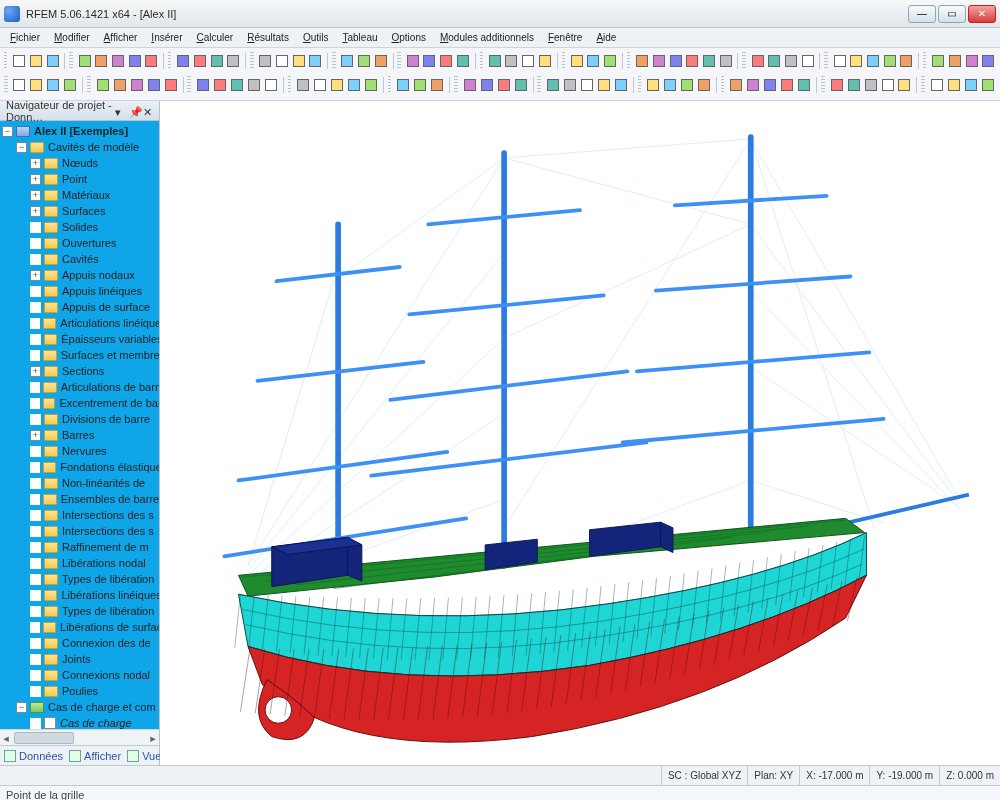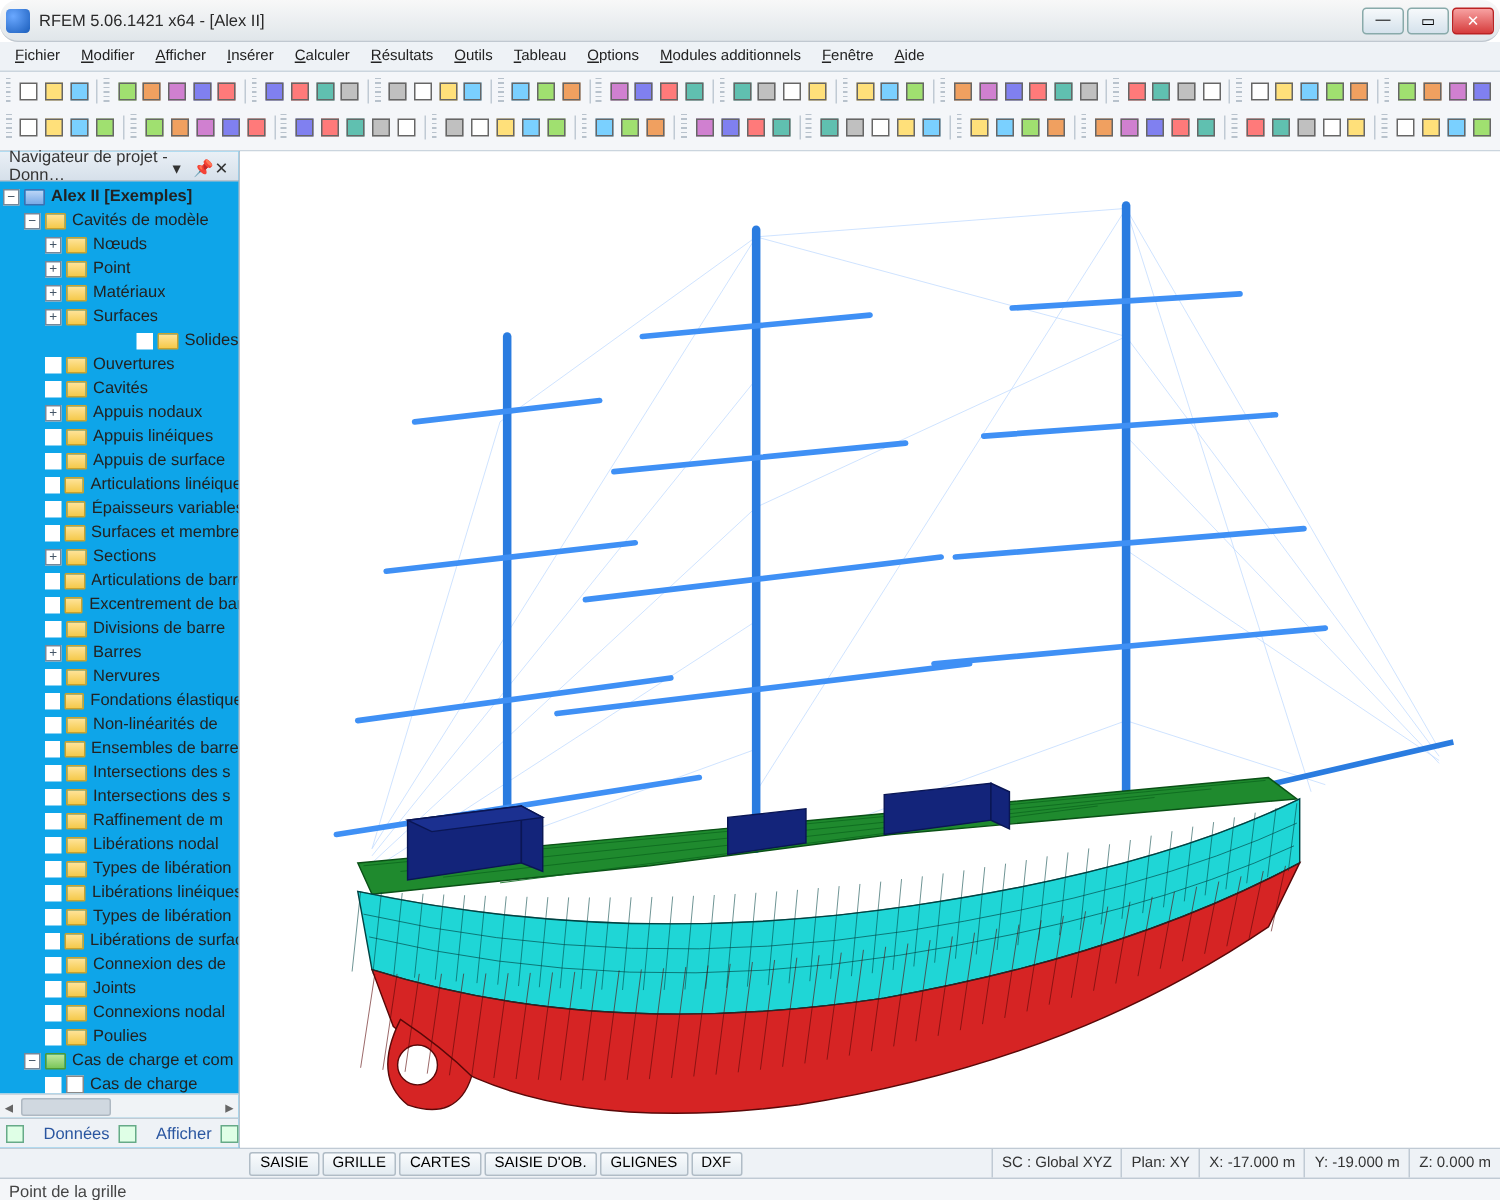--- a/index.html
+++ b/index.html
@@ -1,19 +1,19 @@
 <!DOCTYPE html>
 <html><head>
 <meta charset="utf-8">
 <style>
 * { box-sizing: border-box; margin: 0; padding: 0; }
 body { font-family: 'Segoe UI', Tahoma, sans-serif; font-size: 11px; width: 1000px; height: 800px; overflow: hidden; background: #fff; user-select: none; }
 
 
-.titlebar { height: 28px; background: linear-gradient(#f8f8f8,#e0e6ea); border-bottom: 1px solid #c0c8d0; display: flex; align-items: center; padding: 0 4px; border-radius: 12px; }
+.titlebar { height: 28px; background: linear-gradient(#f8f8f8,#e0e6ea); border-bottom: 1px solid #c0c8d0; display: flex; align-items: center; padding: 0 4px; }
 .titlebar .app-icon { width: 16px; height: 16px; margin-right: 6px; border-radius: 3px; background: radial-gradient(circle at 30% 30%, #6aa8ff, #1a5dbb); }
 .titlebar .title { flex: 1; color: #2a2a2a; }
 .win-btns { display: flex; gap: 2px; }
 .win-btn { width: 28px; height: 18px; border: 1px solid #8aa; border-radius: 3px; display: flex; align-items: center; justify-content: center; font-size: 10px; background: linear-gradient(#f6f9fb,#d5e2ec); }
 .win-btn.close { background: linear-gradient(#f7a1a1,#d63c3c); color: #fff; border-color: #b22; }
 
 
 .menubar { height: 20px; background: #eef2f6; border-bottom: 1px solid #cbd5de; display: flex; align-items: center; padding: 0 4px; font-size: 10px; color: #222; gap: 2px; }
 .menubar .menu-item { padding: 1px 6px; border-radius: 2px; }
 .menubar .mnemonic { text-decoration: underline; }
@@ -43,21 +43,21 @@
 .folder-icon.blue { background: linear-gradient(#bcd6f7,#7aaae6); border-color:#3f6faf; }
 .node-icon { width: 12px; height: 12px; margin-right: 4px; border: 1px solid #888; background:#fff; }
 .tree-label { overflow: hidden; text-overflow: clip; }
 .tree-row.bold .tree-label { font-weight: bold; }
 .hscroll { height: 16px; border-top: 1px solid #ccd6de; background: #f0f3f6; position: relative; }
 .hscroll .thumb { position: absolute; left: 14px; top: 2px; width: 60px; height: 12px; background: #d0d8e0; border: 1px solid #aeb8c2; border-radius: 2px; }
 .hscroll .arr { position:absolute; top:1px; width:12px; height:14px; display:flex; align-items:center; justify-content:center; color:#666; }
 .hscroll .arr.l{left:0}.hscroll .arr.r{right:0}
 
 .nav-tabs { height: 20px; border-top: 1px solid #c0cad4; display: flex; align-items: center; gap: 6px; padding: 0 4px; font-size: 11px; background:#eef2f6; color:#2a56a0; }
-.nav-tabs .nt { display: flex; align-items: center; gap: 13px; }
+.nav-tabs .nt { display: flex; align-items: center; gap: 3px; }
 .nt-icon { width: 12px; height: 12px; border: 1px solid #6a8; background:#dfffe6; }
 
 
 .viewport { flex: 1; background: #fff; position: relative; overflow: hidden; }
 
 
 .viewtabs { height: 20px; border-top: 1px solid #c0cad4; display: flex; align-items: center; font-size: 10px; background: #eef2f6; }
 .vt-spacer { flex: 1; }
 .vt-cell { padding: 0 6px; border-left: 1px solid #c0cad4; height: 100%; display: flex; align-items: center; color: #333; }
 .vt-btn { padding: 0 6px; border: 1px solid #b0bcc6; height: 16px; display: flex; align-items: center; margin: 0 1px; background: linear-gradient(#f9fbfd,#e3ebf1); border-radius: 2px; }
@@ -471,21 +471,21 @@
         <div class="tree-row" data-interactable="true" style="padding-left: 28px;">
           <div class="exp" data-interactable="true">+</div>
           <div class="folder-icon" data-interactable="false"></div>
           <div class="tree-label" data-interactable="false">Matériaux</div>
         </div>
         <div class="tree-row" data-interactable="true" style="padding-left: 28px;">
           <div class="exp" data-interactable="true">+</div>
           <div class="folder-icon" data-interactable="false"></div>
           <div class="tree-label" data-interactable="false">Surfaces</div>
         </div>
-        <div class="tree-row" data-interactable="true" style="padding-left: 28px; justify-content: flex-end;">
+        <div class="tree-row" data-interactable="true" style="padding-left: 28px;">
           <div class="exp none" data-interactable="false"></div>
           <div class="folder-icon" data-interactable="false"></div>
           <div class="tree-label" data-interactable="false">Solides</div>
         </div>
         <div class="tree-row" data-interactable="true" style="padding-left: 28px;">
           <div class="exp none" data-interactable="false"></div>
           <div class="folder-icon" data-interactable="false"></div>
           <div class="tree-label" data-interactable="false">Ouvertures</div>
         </div>
         <div class="tree-row" data-interactable="true" style="padding-left: 28px;">
@@ -626,21 +626,21 @@
         <div class="tree-row" data-interactable="true" style="padding-left: 28px;">
           <div class="exp none" data-interactable="false"></div>
           <div class="folder-icon" data-interactable="false"></div>
           <div class="tree-label" data-interactable="false">Poulies</div>
         </div>
         <div class="tree-row" data-interactable="true" style="padding-left: 14px;">
           <div class="exp" data-interactable="true">−</div>
           <div class="folder-icon green" data-interactable="false"></div>
           <div class="tree-label" data-interactable="false">Cas de charge et com</div>
         </div>
-        <div class="tree-row" data-interactable="true" style="padding-left: 28px;">
+        <div class="tree-row" data-interactable="true" style="padding-left: 28px; font-style: italic;">
           <div class="exp none" data-interactable="false"></div>
           <div class="node-icon" data-interactable="false"></div>
           <div class="tree-label" data-interactable="false">Cas de charge</div>
         </div>
       </div>
     <div class="hscroll" data-interactable="true">
       <span class="arr l" data-interactable="true">◂</span>
       <div class="thumb" data-interactable="true"></div>
       <span class="arr r" data-interactable="true">▸</span>
     </div>
@@ -829,28 +829,20 @@
           <line x1="680.780487804878" y1="509.4068286791768" x2="670.780487804878" y2="558.565004617105"></line>
           <line x1="696.390243902439" y1="505.72802035266886" x2="686.390243902439" y2="553.3064869419594"></line>
           <line x1="712" y1="502.03822366999566" x2="702" y2="548.0863517459806"></line>
         </g>
     </svg>
   </div>
 </div>
 
 <div class="viewtabs" data-interactable="false">
   <div class="vt-spacer"></div>
-  <div id="toggles" style="display:flex;align-items:center">
-      <div class="vt-btn" data-interactable="true">SAISIE</div>
-      <div class="vt-btn" data-interactable="true">GRILLE</div>
-      <div class="vt-btn" data-interactable="true">CARTES</div>
-      <div class="vt-btn" data-interactable="true">SAISIE D'OB.</div>
-      <div class="vt-btn" data-interactable="true">GLIGNES</div>
-      <div class="vt-btn" data-interactable="true">DXF</div>
-    </div>
   <div class="vt-spacer"></div>
   <div class="vt-cell" data-interactable="false">SC : Global XYZ</div>
   <div class="vt-cell" data-interactable="false">Plan: XY</div>
   <div class="vt-cell" data-interactable="false">X: -17.000 m</div>
   <div class="vt-cell" data-interactable="false">Y: -19.000 m</div>
   <div class="vt-cell" data-interactable="false">Z: 0.000 m</div>
 </div>
 
 <div class="statusbar" data-interactable="false">
   <span data-interactable="false">Point de la grille</span>

